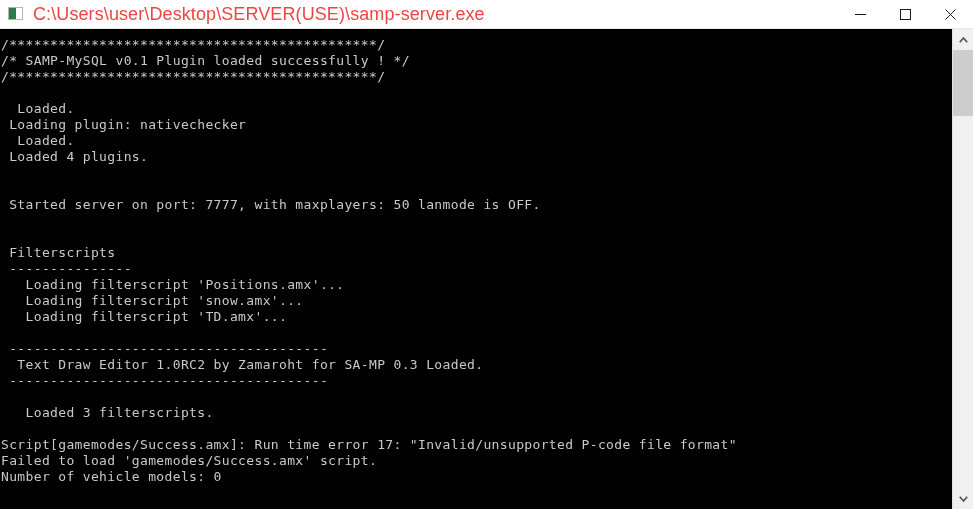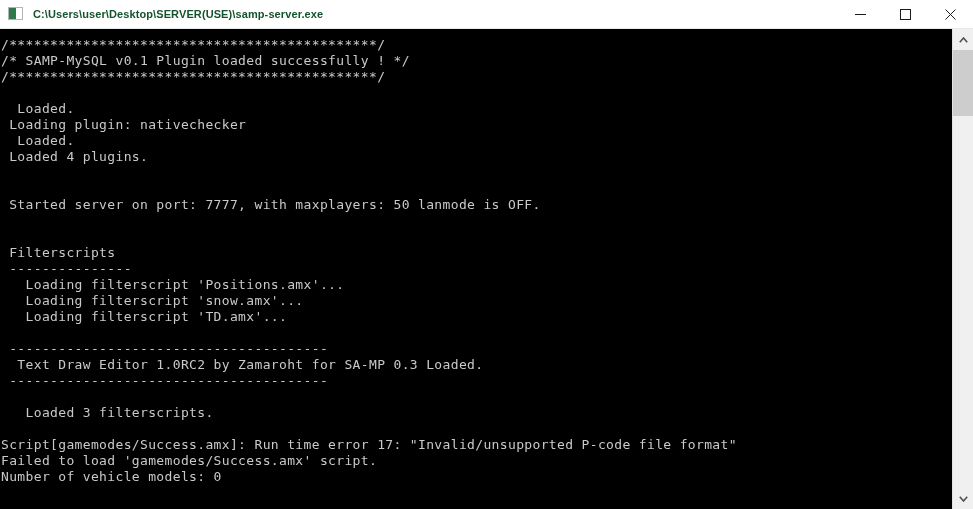--- a/index.html
+++ b/index.html
@@ -60,26 +60,25 @@
     background: #2f7a4a;
   }
   #title-icon .white {
     position: absolute;
     left: 8px; top: 2px;
     width: 6px;
     height: 11px;
     background: #ffffff;
   }
   #title-text {
-    font-size: 11px;
-    color: #14532d;
+    font-size: 18px;
+    color: #ef4444;
     letter-spacing: 0.1px;
     white-space: nowrap;
     font-family: "Liberation Sans", sans-serif;
-    font-weight: bold;
   }
   #window-controls {
     margin-left: auto;
     display: flex;
     height: 28px;
   }
   .wc {
     width: 45px;
     height: 28px;
     display: flex;

